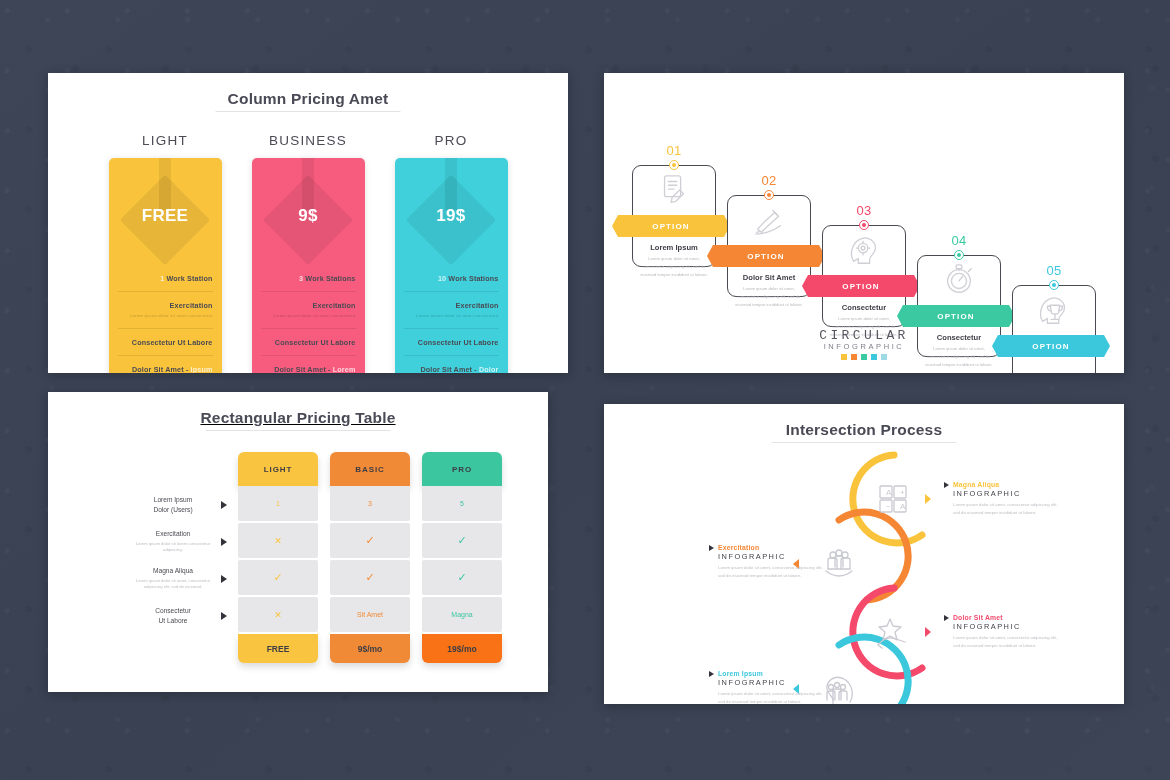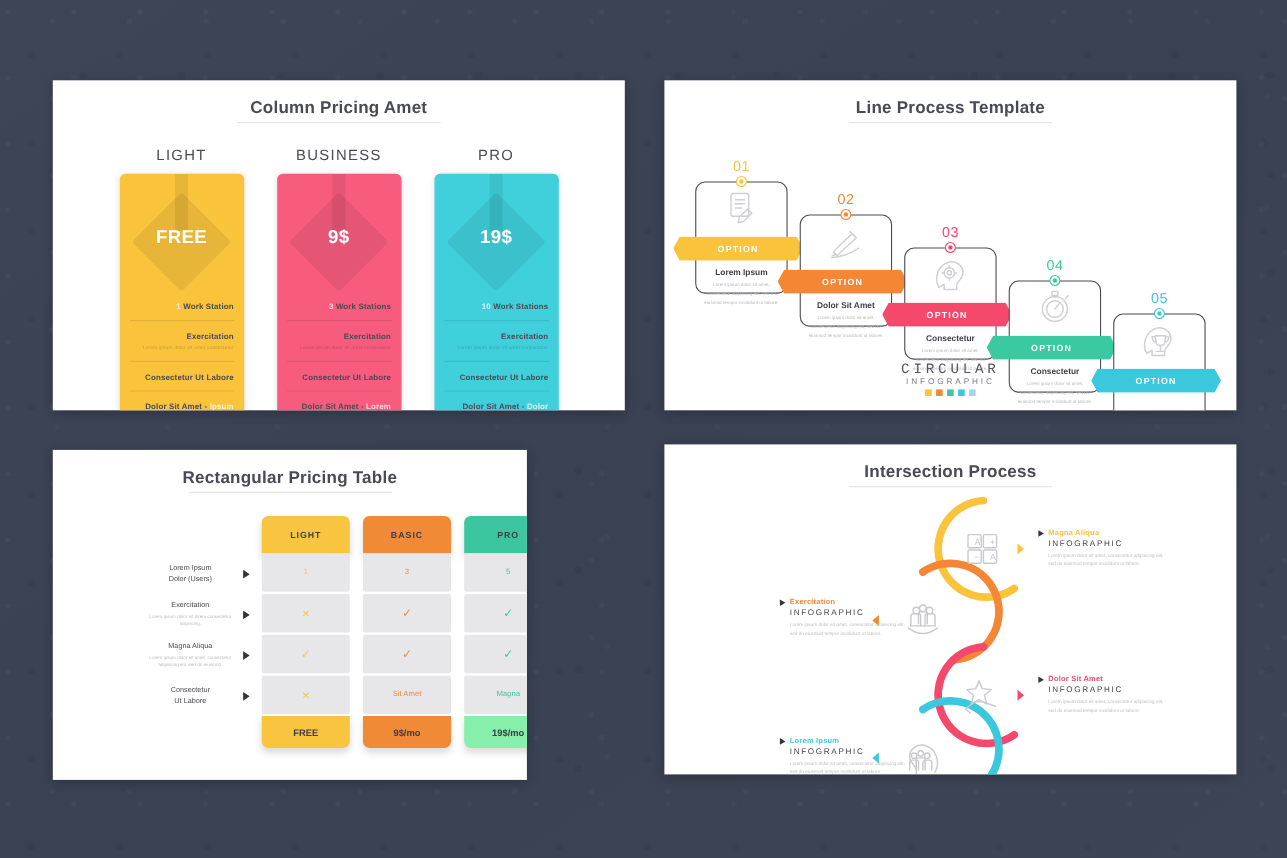--- a/index.html
+++ b/index.html
@@ -21,21 +21,21 @@
     background-size:60px 60px,80px 80px,70px 70px,90px 90px,100px 100px,100% 100%;
     pointer-events:none;
   }
 
   .panel {
     position:absolute; background:#fff; overflow:hidden;
     box-shadow:0 2px 10px rgba(0,0,0,.25);
   }
   #panel-1 { left:48px;  top:73px;  width:520px; height:300px; }
   #panel-2 { left:604px; top:73px;  width:520px; height:300px; }
-  #panel-3 { left:48px;  top:409px; width:431px; height:300px; }
+  #panel-3 { left:48px;  top:392px; width:500px; height:300px;text-decoration:underline; }
   #panel-4 { left:604px; top:404px; width:520px; height:300px; }
 
   .ptitle {
     text-align:center; font-size:15.5px; font-weight:bold; color:#4a4a56;
     letter-spacing:.2px; padding-top:17px; position:relative;
   }
   .ptitle::after {
     content:""; position:absolute; left:50%; transform:translateX(-50%);
     bottom:-4px; width:185px; height:1px; background:#e3e3e6;
   }
@@ -179,21 +179,20 @@
             <div class="feat">Exercitation<span class="sub">Lorem ipsum dolor sit amet consectetur</span></div>
             <div class="feat">Consectetur Ut Labore</div>
             <div class="feat">Dolor Sit Amet - <span class="accent">Dolor</span></div>
           </div>
         </div>
       </div>
     </div>
 </div>
 
 <div class="panel" id="panel-2">
-  <div class="ptitle">Line Process Template</div>
   <div id="proc">
       <div class="step" style="left: 28px; top: 18px;">
         <div class="step-box"></div>
         <div class="step-num" style="color:#F9C33C">01</div>
         <div class="step-dot" style="border-color:#F9C33C">
           <span style="position:absolute;left:50%;top:50%;width:4px;height:4px;margin:-2px 0 0 -2px;border-radius:50%;background:#F9C33C"></span>
         </div>
         <div class="step-icon"><svg viewBox="0 0 36 36" width="36" height="34" fill="none" stroke="#cfcfd6" stroke-width="1.4" stroke-linecap="round" stroke-linejoin="round">
             <rect x="8" y="3" width="17" height="22" rx="2"></rect>
             <line x1="12" y1="9" x2="21" y2="9"></line>
@@ -382,21 +381,21 @@
         </div>
         <div class="rcell">
           <span style="color:#3CC6A0">Magna</span>
         </div>
       </div>
       <div class="rrow ftr">
         <div class="rlabel"></div>
         <div class="rarrow"></div>
         <div class="rcell" style="background:#F9C440">FREE</div>
         <div class="rcell" style="background:#F18A36">9$/mo</div>
-        <div class="rcell" style="background:#86efac">19$/mo</div>
+        <div class="rcell" style="background:#f97316">19$/mo</div>
       </div>
     </div>
 </div>
 
 <div class="panel" id="panel-4">
   <div class="ptitle">Intersection Process</div>
   <div id="isec">
       <svg width="520" height="300" viewBox="0 0 520 300" style="position:absolute;left:0;top:0">
         <path d="M 290 51 A 44 44 0 1 0 318 131" fill="none" stroke="#F9C33C" stroke-width="7" stroke-linecap="round"></path>
         <path d="M 235 116 A 44 44 0 1 1 263 196" fill="none" stroke="#F58634" stroke-width="7" stroke-linecap="round"></path>

